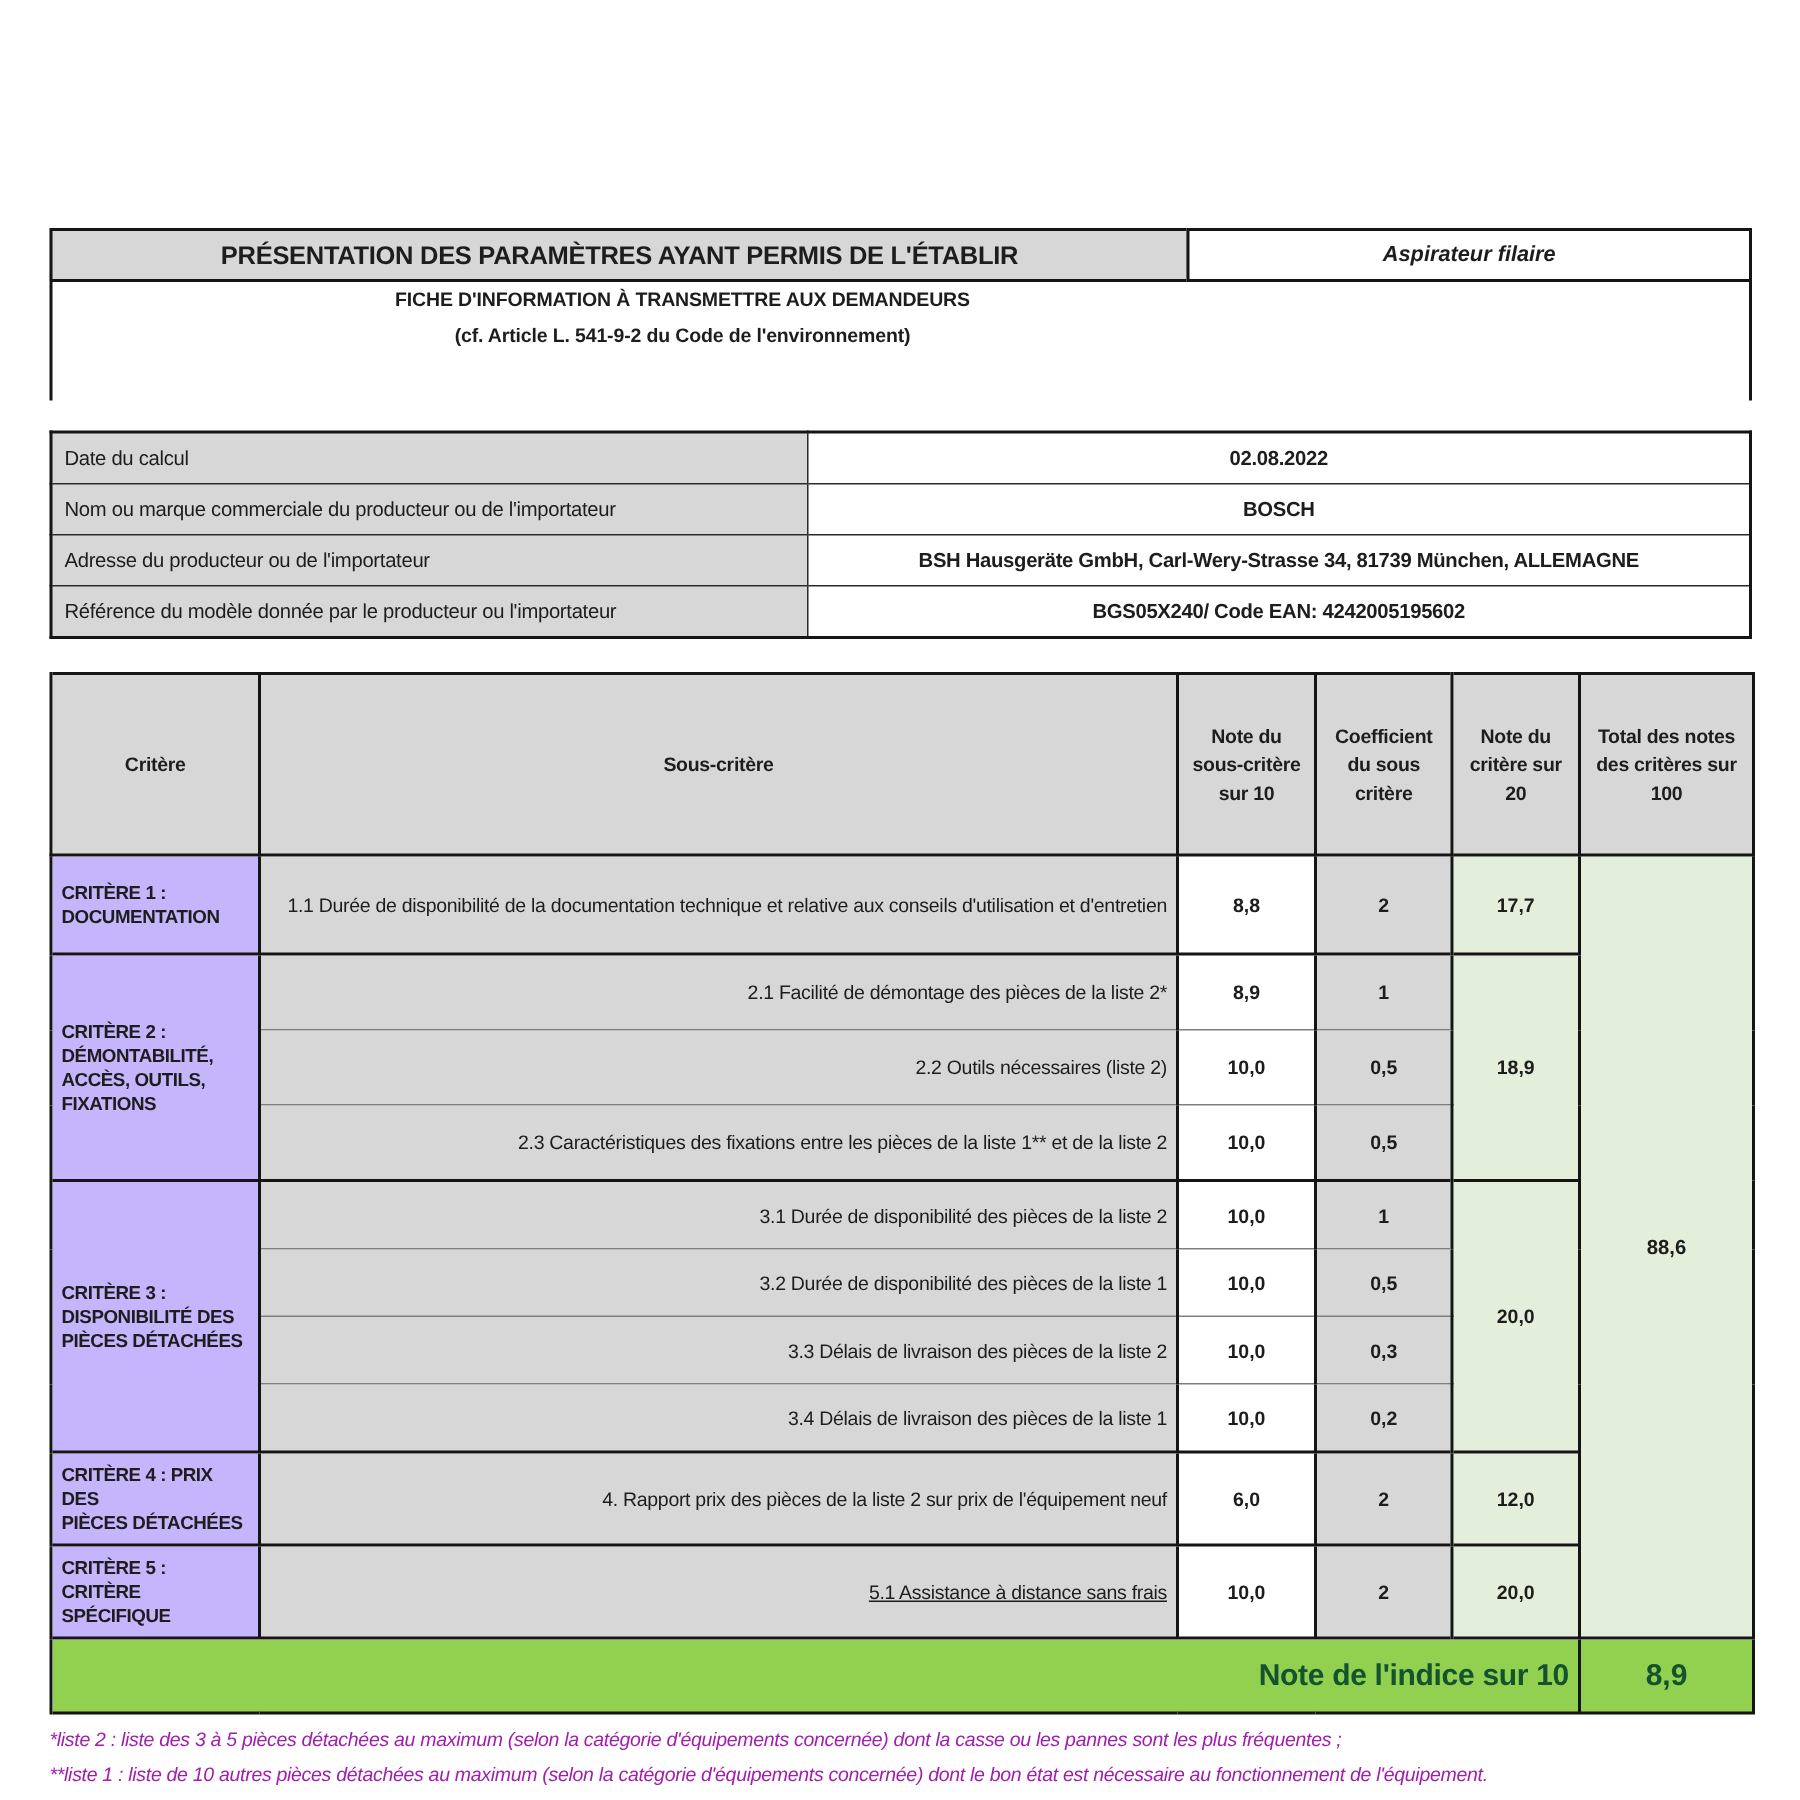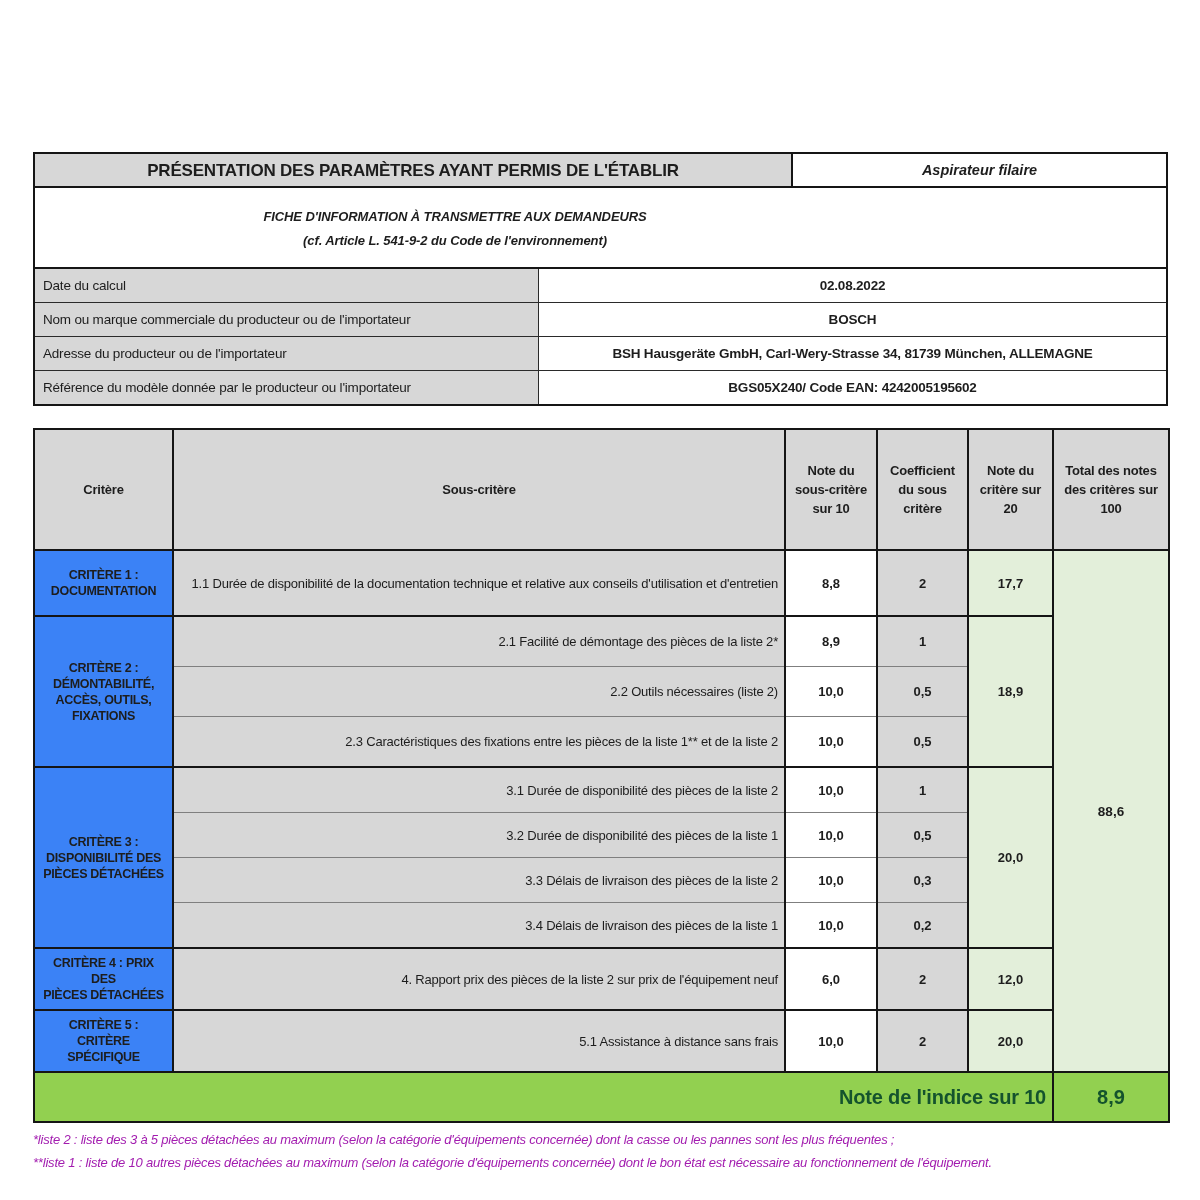--- a/index.html
+++ b/index.html
@@ -8,42 +8,42 @@
 
   
   .head-row{display:flex;align-items:stretch;}
   .head-title{width:748px;background:#d7d7d7;border:2px solid #151515;text-align:center;
     font-weight:bold;font-size:17px;line-height:23px;padding:5px 4px 4px 4px;letter-spacing:-0.2px;}
   .head-product{flex:1;background:#ffffff;border:2px solid #151515;margin-left:-2px;
     display:flex;align-items:center;justify-content:center;font-weight:bold;font-style:italic;font-size:14.5px;}
 
   
   .fiche{border-left:2px solid #151515;border-right:2px solid #151515;height:79px;background:#fff;}
-  .fiche-inner{width:840px;text-align:center;padding-top:17px;font-weight:bold;font-size:13px;line-height:24px;letter-spacing:-0.1px;font-style:italic;}
+  .fiche-inner{width:840px;text-align:center;font-weight:bold;font-size:13px;line-height:24px;letter-spacing:-0.1px;}
 
   
-  .info-table{width:1135px;border-collapse:collapse;table-layout:fixed;}
+  .info-table{width:1135px;border-collapse:collapse;table-layout:fixed;margin-top:20px;}
   .info-table td{border:1px solid #2a2a2a;font-size:13.5px;height:33px;padding:0 8px;letter-spacing:-0.2px;}
   .info-table{border:2px solid #151515;}
   .info-table td.lbl{width:487px;background:#d7d7d7;text-align:left;}
   .info-table td.val{background:#ffffff;text-align:center;font-weight:bold;}
 
   
   .main-table{width:1135px;border-collapse:collapse;table-layout:fixed;margin-top:22px;border:2px solid #151515;}
   .main-table th,.main-table td{border:1px solid #7f7f7f;padding:6px 6px;overflow:hidden;margin-top:22px;}
   .main-table th{background:#d7d7d7;font-size:13px;font-weight:bold;line-height:19px;height:107px;border-bottom:2px solid #151515;border-left:2px solid #151515;border-right:2px solid #151515;letter-spacing:-0.2px;}
   .main-table td{border-left:2px solid #151515;border-right:2px solid #151515;}
   .main-table tr.gs td{border-top:2px solid #151515;}
-  .crit{background:#3b82f6;text-align:center;font-weight:bold;font-size:12.5px;line-height:16px;white-space:pre-line;letter-spacing:-0.3px;}
+  .crit{background:#c4b5fd;font-weight:bold;font-size:12.5px;line-height:16px;white-space:pre-line;letter-spacing:-0.3px;}
   .sub{background:#d7d7d7;text-align:right;font-size:13px;line-height:17px;letter-spacing:-0.2px;}
   .n10{background:#ffffff;text-align:center;font-weight:bold;font-size:13px;}
   .coef{background:#d7d7d7;text-align:center;font-weight:bold;font-size:13px;}
   .n20{background:#e3efda;text-align:center;font-weight:bold;font-size:13px;}
   .total{background:#e3efda;text-align:center;font-weight:bold;font-size:13.5px;}
-  .h52 td{height:52px;} .h37{height:37px;} .h32{height:32px;} .h46{height:46px;} .h34{height:34px;}
+  .h52 td{height:52px;} .h37{height:37px;} .h32{height:32px;} .h46{height:46px;} .h34{height:34px;text-decoration:underline;}
 
   
   .final-label,.final-value{background:#92d050;color:#14532d;font-weight:bold;font-size:20px;height:36px;border-top:2px solid #151515 !important;}
   .final-label{text-align:right;padding-right:14px;letter-spacing:-0.2px;}
   .final-value{text-align:center;}
 
   
   .footnotes{margin-top:5px;font-style:italic;font-size:13px;line-height:23px;color:#a21caf;letter-spacing:-0.2px;}
 </style>
 </head>

